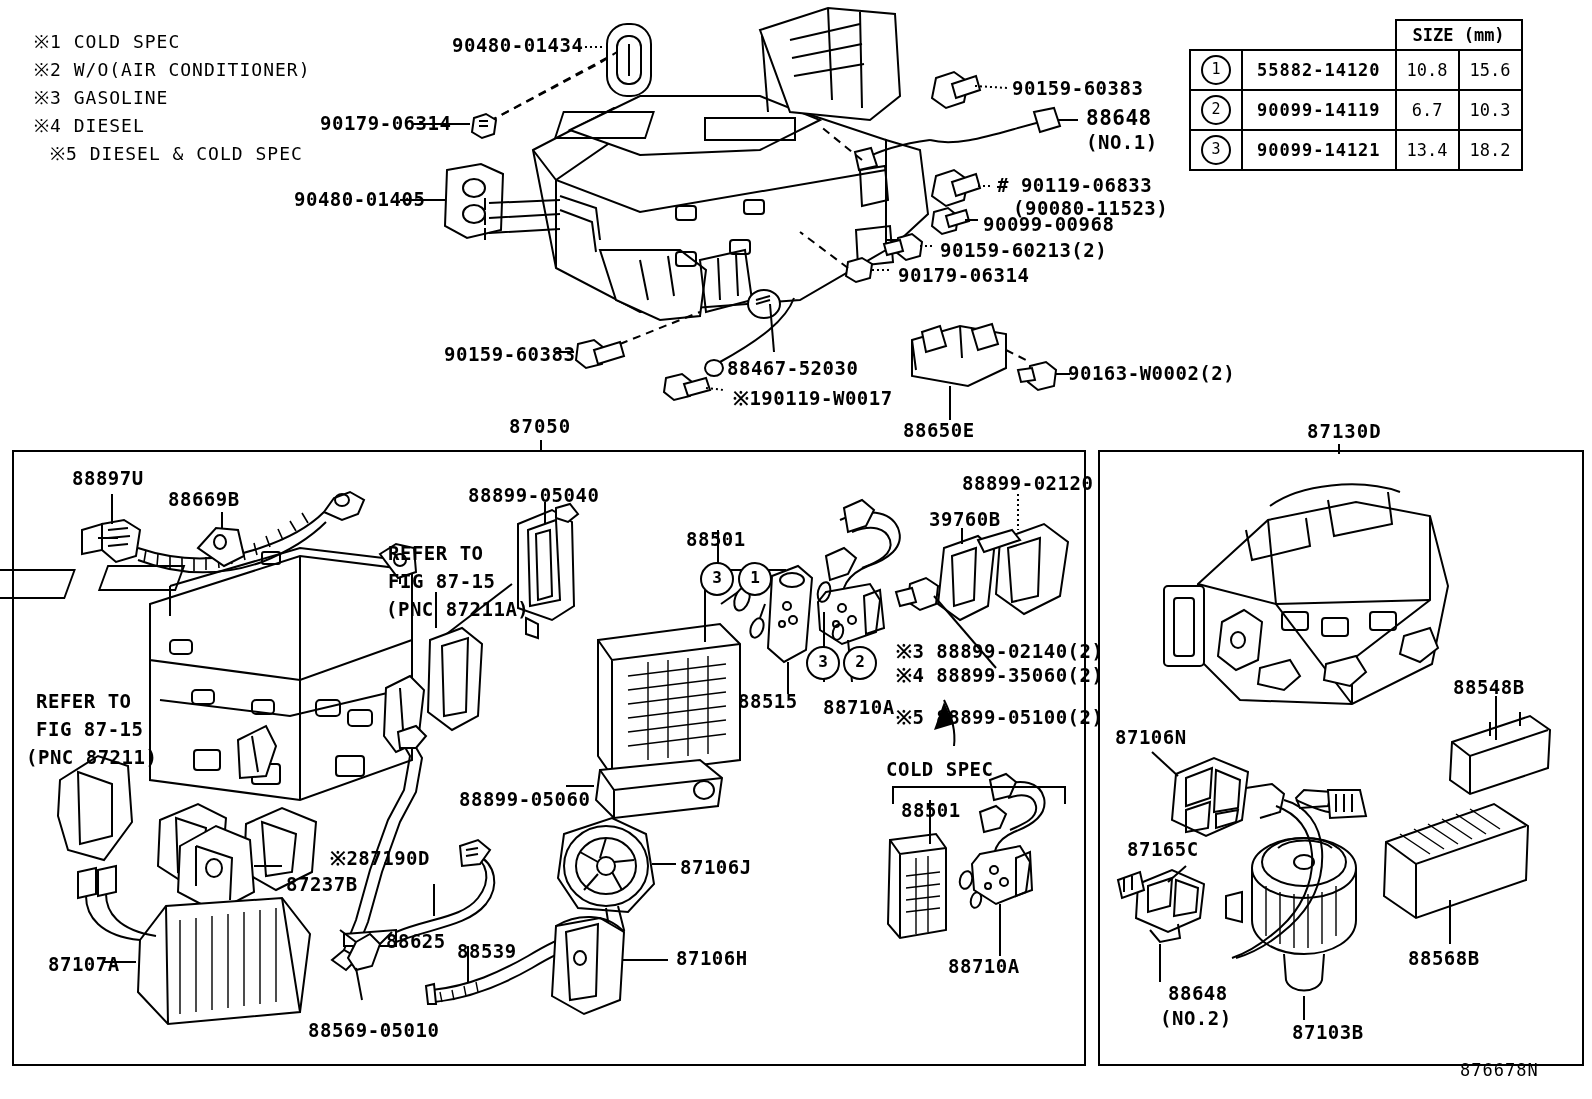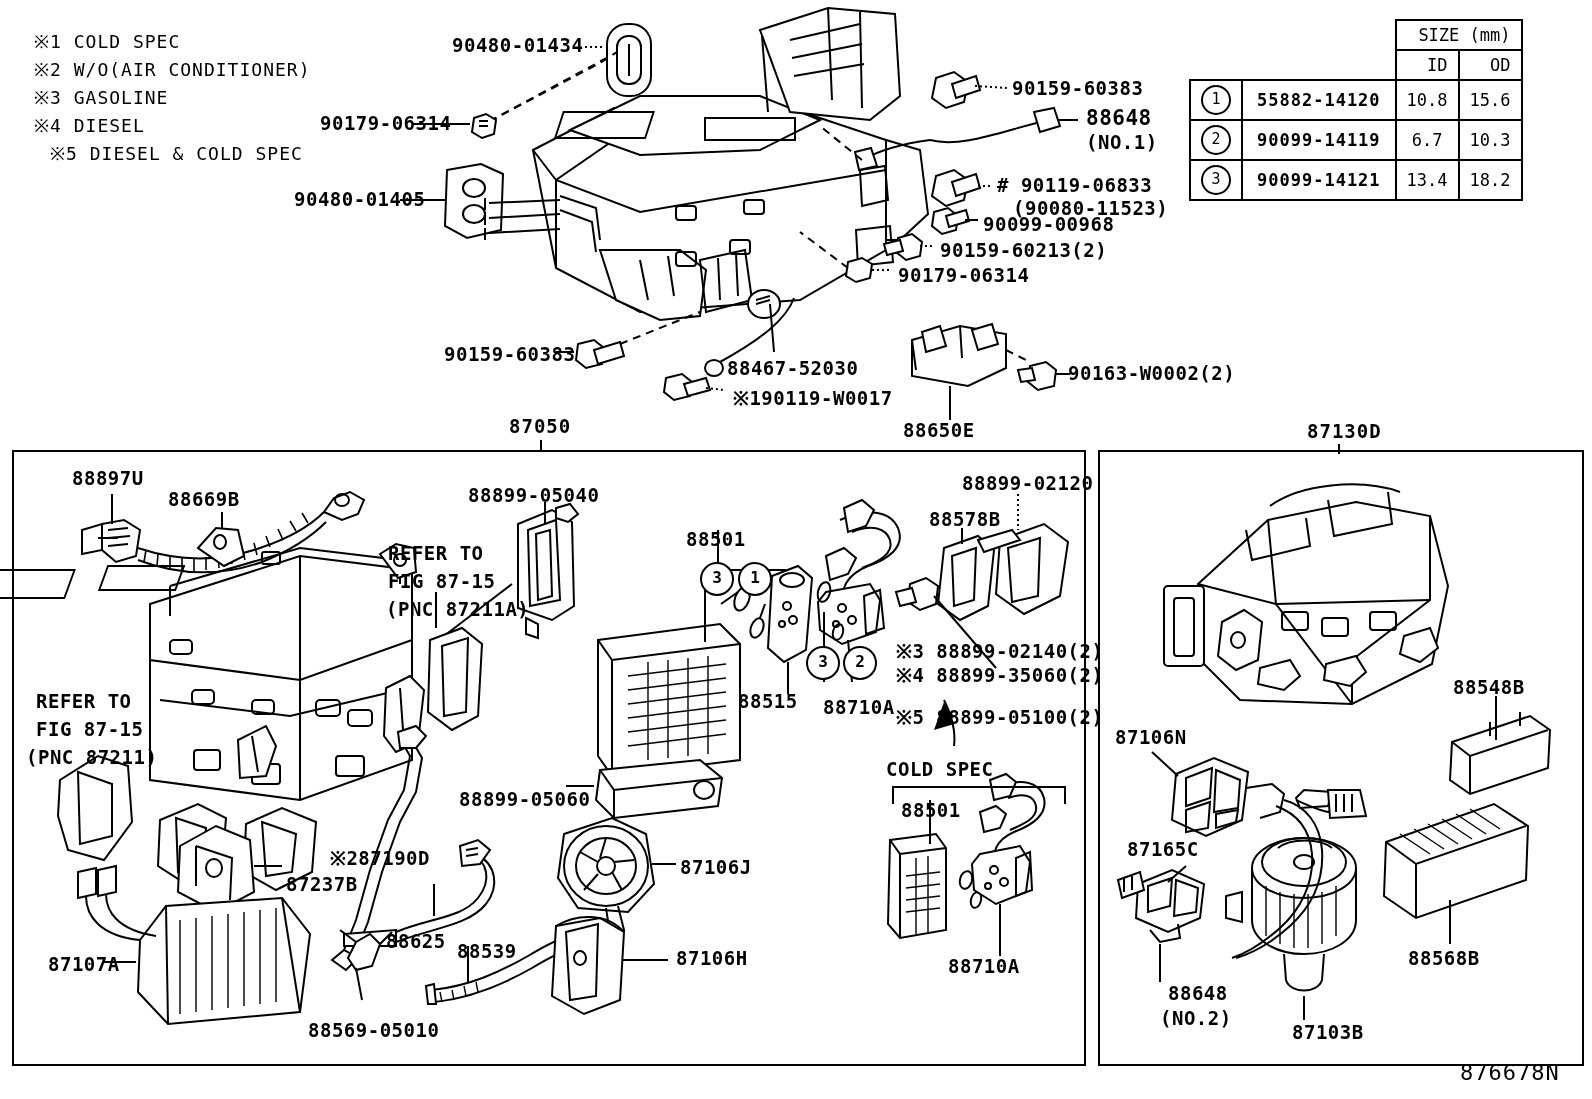--- a/index.html
+++ b/index.html
@@ -9,52 +9,46 @@
   .lbl.md{font-size:19px;}
   .lbl.lg{font-size:21px;}
   .note{position:absolute;font-size:18px;white-space:pre;letter-spacing:1px;}
   .panel{position:absolute;border:2px solid #000;}
   .ln{position:absolute;background:#000;}
   .vl{width:2px;}
   svg{position:absolute;left:0;top:0;overflow:visible;}
   .tbl{position:absolute;border-collapse:collapse;font-size:17px;}
   .tbl td,.tbl th{border:2px solid #000;text-align:center;padding:4px 10px;
        font-family:"DejaVu Sans Mono","Liberation Mono",monospace;font-weight:bold;}
-  .tbl th{font-weight:normal;text-align:right;}
+  .tbl th{font-weight:bold;}
   .tbl td.pn{font-weight:bold;letter-spacing:1px;padding:4px 14px;}
   .tbl td.nm{font-weight:normal;}
   .circnum{display:inline-block;width:26px;height:26px;border:2px solid #000;
      border-radius:50%;line-height:24px;text-align:center;font-size:15px;font-weight:normal;}
   .cnum{position:absolute;width:30px;height:30px;border:2px solid #000;border-radius:50%;
      text-align:center;line-height:28px;font-size:16px;font-weight:bold;background:#fff;}
-  .corner{position:absolute;font-size:22px;letter-spacing:1px;}
+  .corner{position:absolute;font-size:17px;letter-spacing:1px;}
   .boxlabel{position:absolute;font-size:19px;font-weight:bold;letter-spacing:1px;background:#fff;padding:0 4px;}
   .cs-box{position:absolute;border-left:2px solid #000;border-right:2px solid #000;border-top:2px solid #000;}
 </style>
 </head>
 <body>
 
 <div class="note" style="left:34px;top:29px;">※1 COLD SPEC</div>
 <div class="note" style="left:34px;top:57px;">※2 W/O(AIR CONDITIONER)</div>
 <div class="note" style="left:34px;top:85px;">※3 GASOLINE</div>
 <div class="note" style="left:34px;top:113px;">※4 DIESEL</div>
 <div class="note" style="left:34px;top:141px;margin-left:16px;">※5 DIESEL &amp; COLD SPEC</div>
 
 <table class="tbl" style="left:1189px;top:19px;">
   <tbody>
       <tr>
     <td style="border:none;"></td>
         <td style="border:none;"></td>
     <th colspan="2">SIZE (mm)</th>
-  </tr>
-  <tr>
-    <td style="border:none;"></td>
-        <td style="border:none;"></td>
-    <th>ID</th>
-    <th>OD</th>
   </tr>
   <tr>
     <td class="nm"><span class="circnum">1</span></td>
     <td class="pn">55882-14120</td>
     <td class="nm">10.8</td>
     <td class="nm">15.6</td>
   </tr>
   <tr>
     <td class="nm"><span class="circnum">2</span></td>
     <td class="pn">90099-14119</td>
@@ -404,21 +398,21 @@
 <div class="cnum" style="left:700px;top:562px;">3</div>
 <div class="cnum" style="left:738px;top:562px;">1</div>
 <div class="cnum" style="left:806px;top:646px;">3</div>
 <div class="cnum" style="left:843px;top:646px;">2</div>
 
 <div class="lbl md" style="left:72px;top:467px;">88897U</div>
 <div class="lbl md" style="left:168px;top:488px;">88669B</div>
 <div class="lbl md" style="left:468px;top:484px;">88899-05040</div>
 <div class="lbl md" style="left:686px;top:528px;">88501</div>
 <div class="lbl md" style="left:962px;top:472px;">88899-02120</div>
-<div class="lbl md" style="left:929px;top:508px;">88578B</div>
+<div class="lbl md" style="left:929px;top:508px;">39760B</div>
 
 <div class="lbl md" style="left:388px;top:542px;">REFER TO</div>
 <div class="lbl md" style="left:388px;top:570px;">FIG 87-15</div>
 <div class="lbl md" style="left:380px;top:598px;margin-left:6px;">(PNC 87211A)</div>
 
 <div class="lbl md" style="left:36px;top:690px;">REFER TO</div>
 <div class="lbl md" style="left:36px;top:718px;">FIG 87-15</div>
 <div class="lbl md" style="left:26px;top:746px;">(PNC 87211)</div>
 
 <div class="lbl md" style="left:738px;top:690px;">88515</div>

